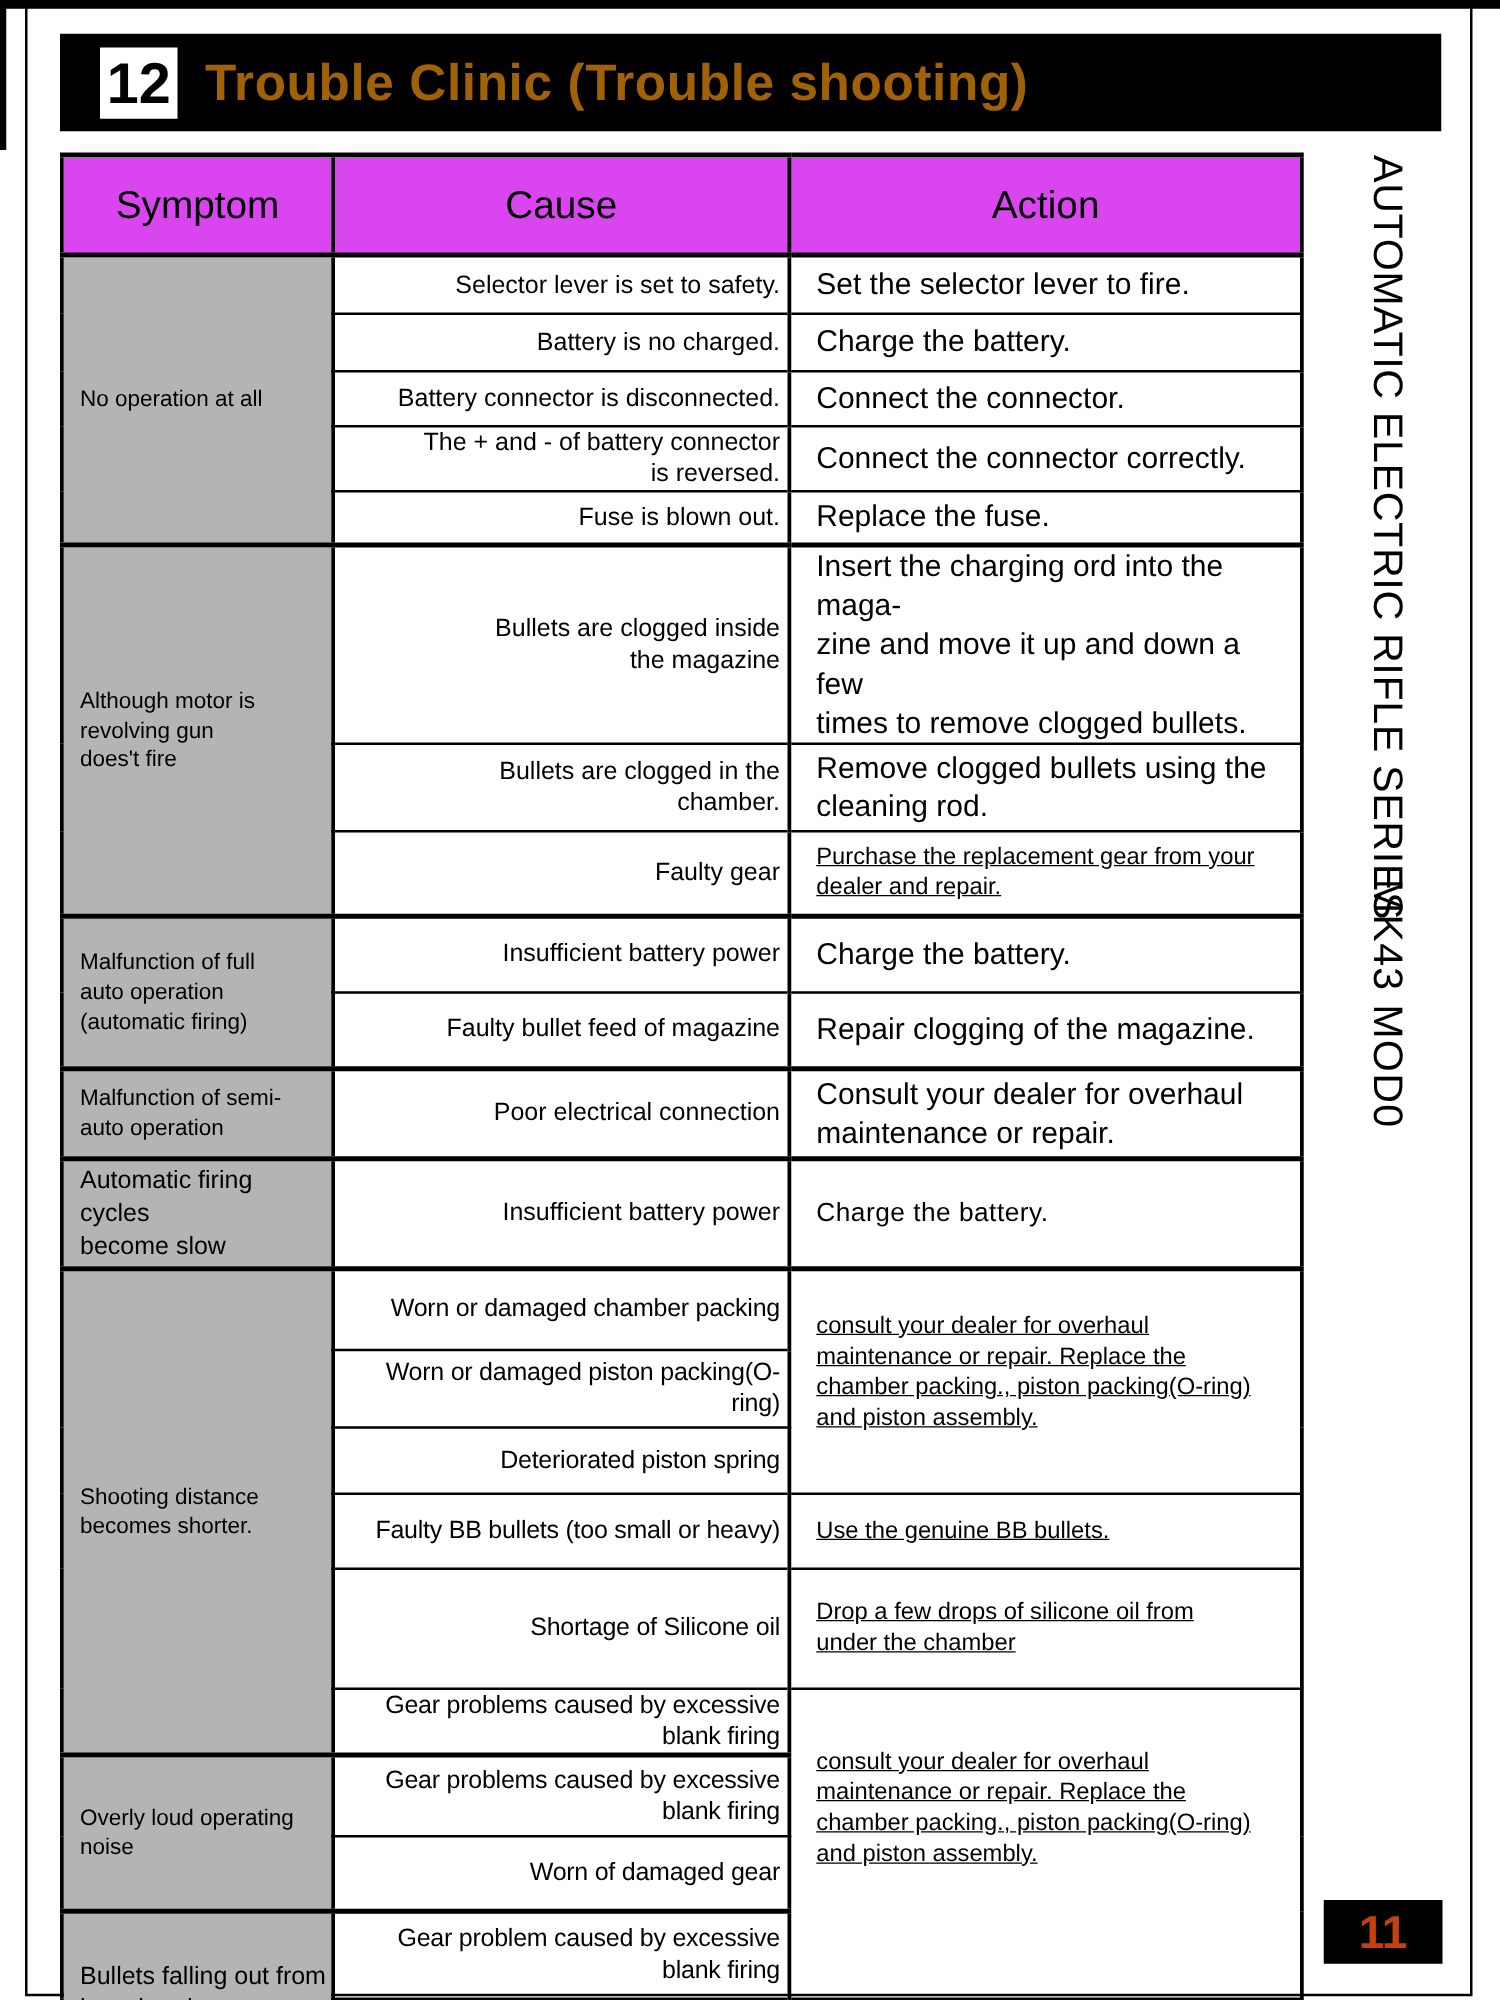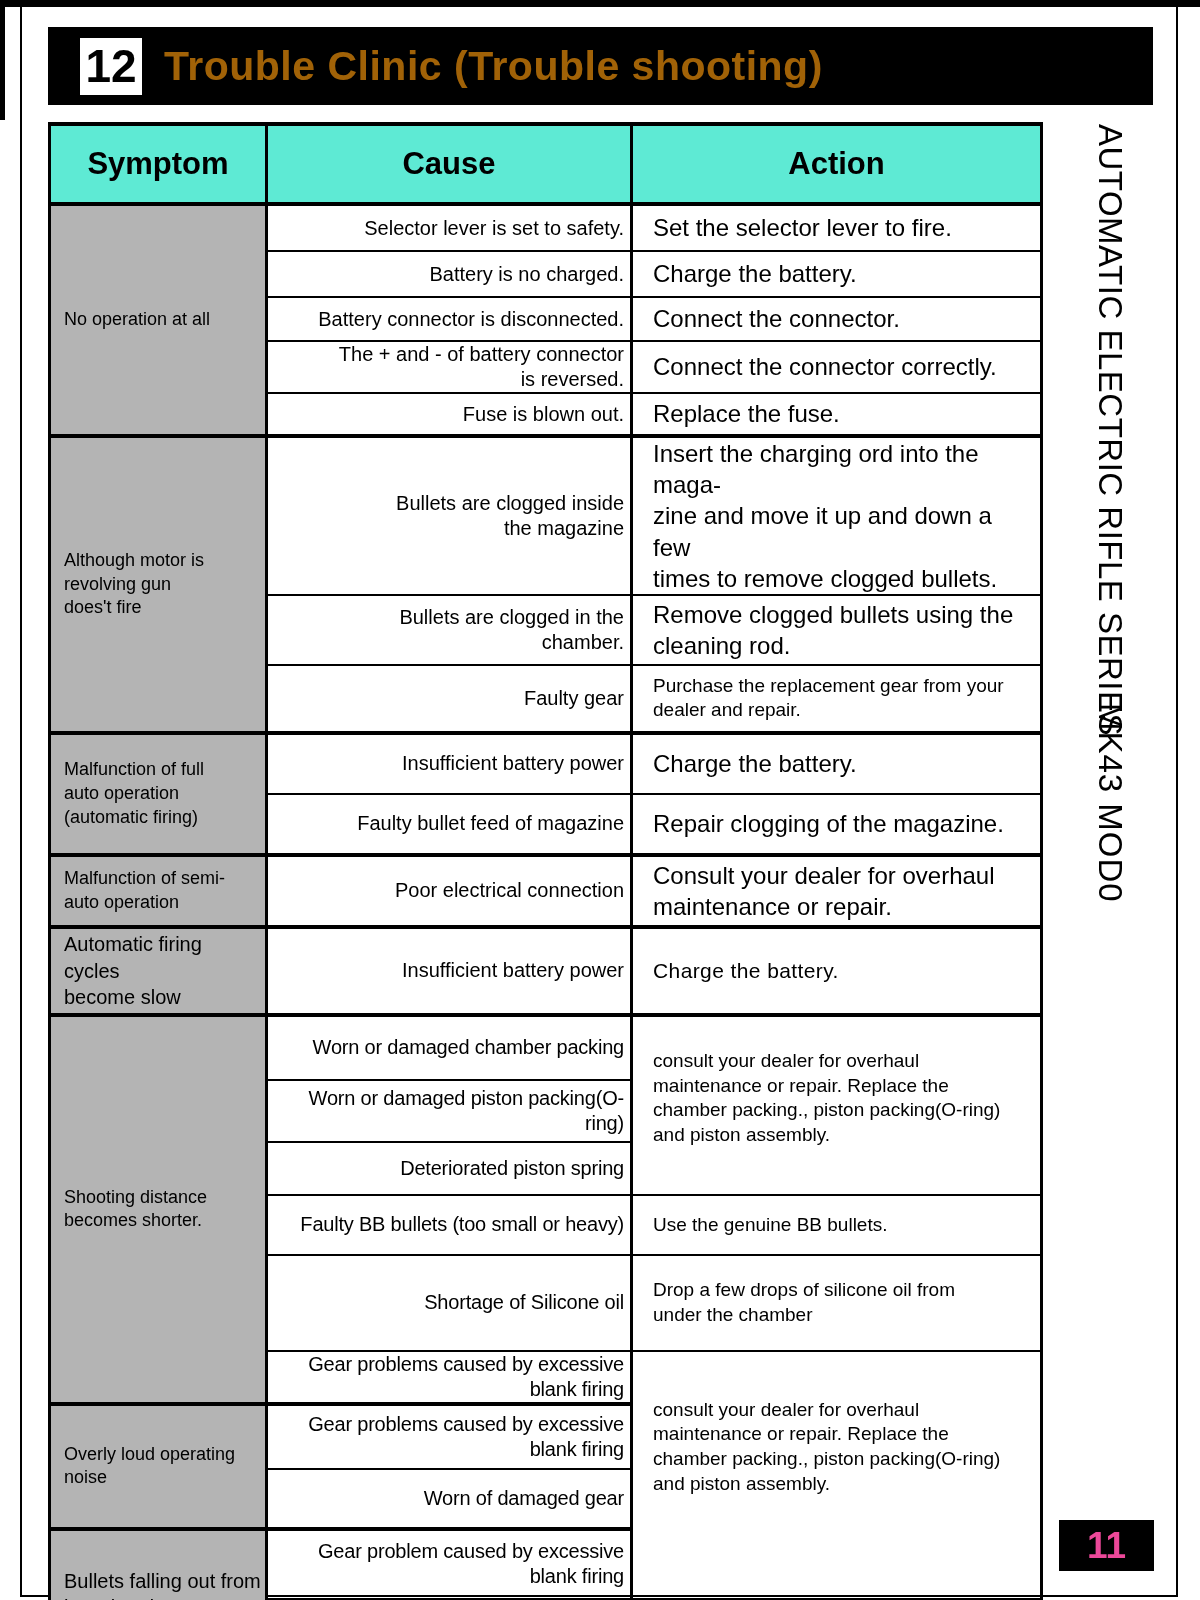--- a/index.html
+++ b/index.html
@@ -44,47 +44,47 @@
   .trouble col.c-cause { width: 365px; }
   .trouble col.c-act   { width: 410px; }
   .trouble th, .trouble td {
     border-top: 2px solid #000; border-bottom: 2px solid #000;
     border-left: 3px solid #000; border-right: 3px solid #000;
     vertical-align: middle; white-space: pre-line;
     padding: 0; overflow: hidden;
   }
   .trouble tr.gs th, .trouble tr.gs td { border-top: 4px solid #000; }
   .trouble th {
-    background: #5eead4; font-size: 31px; font-weight: bold; text-align: center;
+    background: #d946ef; font-size: 31px; font-weight: normal; text-align: center;
   }
   td.sym {
     background: #b4b4b4; font-size: 18px; line-height: 1.32;
     padding-left: 13px; padding-right: 4px;
   }
   td.sym-sm { font-size: 20px; }
   td.cause { font-size: 20px; line-height: 1.25; padding-left: 15px; padding-right: 6px; text-align: right; }
   td.cause-sm { font-size: 20px; letter-spacing: -0.2px; }
   td.act { font-size: 24px; line-height: 1.3; padding-left: 20px; padding-right: 8px; }
-  td.act-md { font-size: 19px; }
+  td.act-md { font-size: 19px; text-decoration: underline; }
   td.act-lg { font-size: 21px; letter-spacing: 0.4px; }
   td.act-span1 { padding-bottom: 14px; }
   td.act-span2 { padding-bottom: 56px; }
 
   
   .sidebar-series, .sidebar-model {
     position: absolute; left: 1091px; writing-mode: vertical-rl;
     font-size: 33px; letter-spacing: 0.5px; white-space: nowrap;
   }
   .sidebar-series { top: 124px; }
   .sidebar-model  { top: 703px; letter-spacing: 1px; }
 
   
   .page-num {
     position: absolute; left: 1059px; top: 1520px; width: 95px; height: 51px;
-    background: #000; color: #ec4899; font-size: 37px; font-weight: bold;
+    background: #000; color: #c2410c; font-size: 37px; font-weight: bold;
     display: flex; align-items: center; justify-content: center;
   }
 </style>
 </head>
 <body>
 
 <div class="top-edge"></div>
 <div class="left-edge"></div>
 <div class="page-frame"></div>
 

